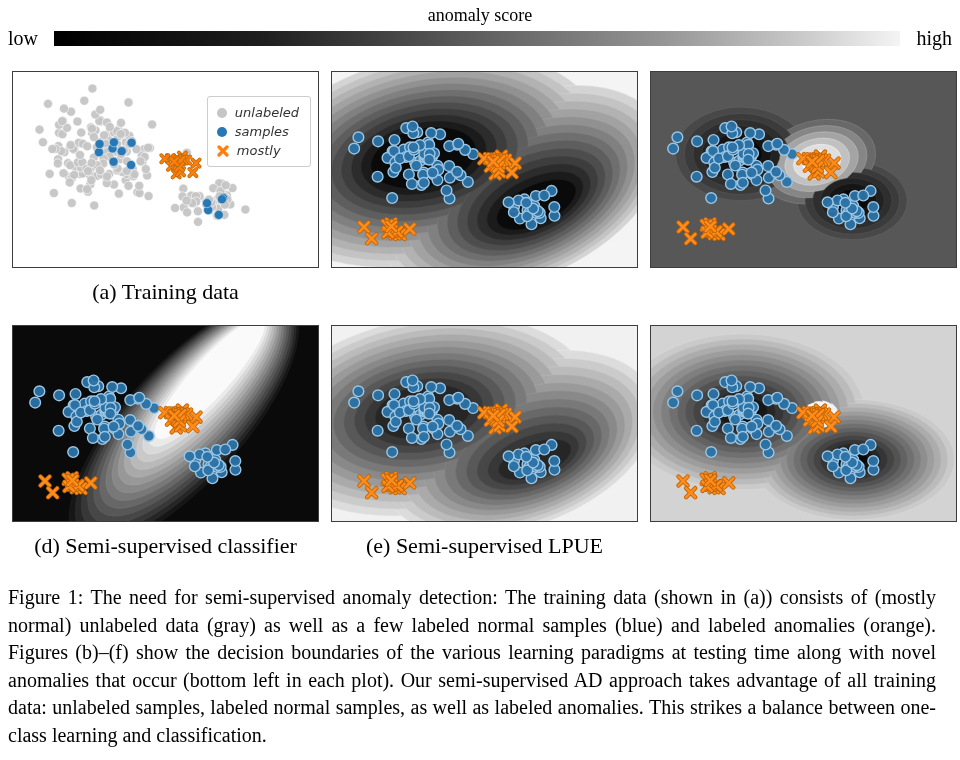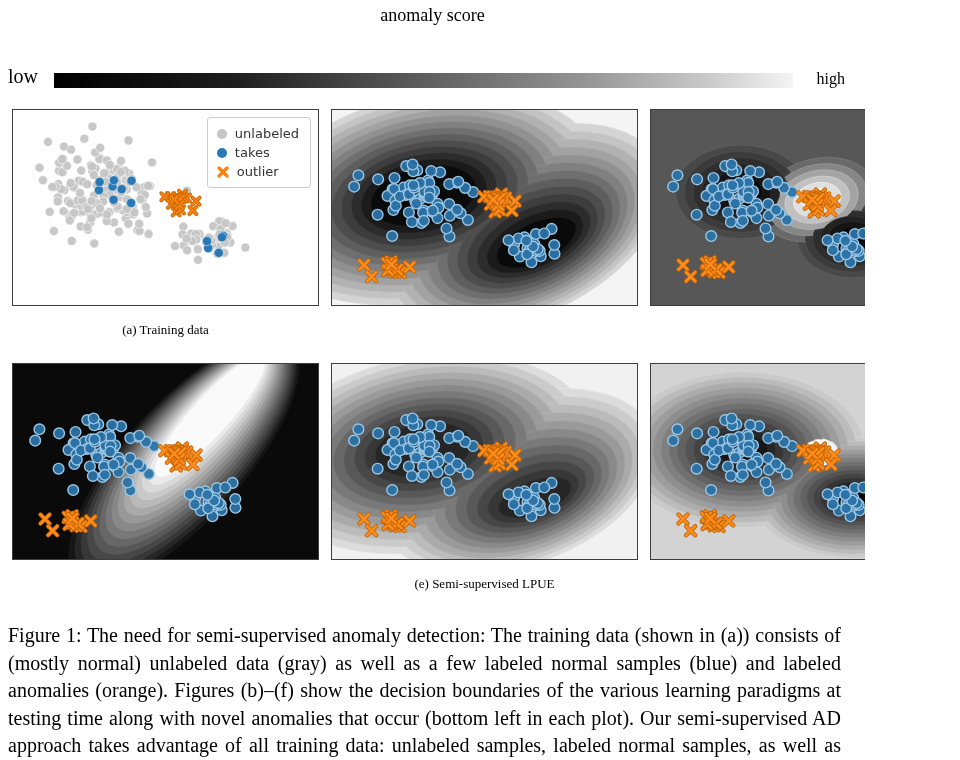--- a/index.html
+++ b/index.html
@@ -1,32 +1,32 @@
 <!DOCTYPE html>
 <html><head>
 <meta charset="utf-8">
 <style>
   html,body{margin:0;padding:0;background:#ffffff;}
-  .figure{width:865px;height:760px;background:#ffffff;font-family:"Liberation Serif",serif;color:#000;overflow:hidden;}
+  .figure{width:960px;height:760px;background:#ffffff;font-family:"Liberation Serif",serif;color:#000;overflow:hidden;}
   
   .cbar-block{padding-top:5px;}
   .cbar-title{text-align:center;font-size:18px;line-height:20px;}
-  .cbar-row{display:flex;align-items:flex-end;margin-top:2px;}
+  .cbar-row{display:flex;align-items:center;margin-top:2px;}
   .cbar-low{width:46px;text-align:left;padding-left:8px;font-size:20px;}
-  .cbar-high{width:52px;text-align:right;padding-right:20px;font-size:16px;margin-top:43px;}
+  .cbar-high{width:52px;text-align:right;padding-right:8px;font-size:20px;}
   .cbar-bar{flex:1;height:15px;}
   
   .rows{margin-left:12px;width:945px;}
   .prow{display:flex;gap:12px;margin-top:21px;}
   .cell{width:307px;}
   .plot{position:relative;width:307px;height:197px;border:1.5px solid #3d3d3d;box-sizing:border-box;background:#fff;}
   .plot svg{display:block;width:100%;height:100%;}
-  .subcaption{margin-top:12px;text-align:center;font-size:13px;line-height:24px;white-space:nowrap;}
+  .subcaption{margin-top:12px;text-align:center;font-size:22px;line-height:24px;white-space:nowrap;}
   
-  .legend{position:absolute;top:7px;right:7px;background:rgba(255,255,255,0.95);border:1px solid #cccccc;border-radius:3px;padding:6px 11px 6px 9px;font-family:"DejaVu Sans",sans-serif;font-size:13px;color:#333;}
+  .legend{position:absolute;top:24px;right:7px;background:rgba(255,255,255,0.95);border:1px solid #cccccc;border-radius:3px;padding:6px 11px 6px 9px;font-family:"DejaVu Sans",sans-serif;font-size:13px;color:#333;font-style:italic;}
   .legend-item{display:flex;align-items:center;gap:8px;line-height:19px;}
   .lg-dot{width:10px;height:10px;border-radius:50%;display:inline-block;}
   .lg-x{width:12px;height:12px;display:inline-block;}
   
   .fig-caption{margin:26px 24px 0 8px;font-size:20px;line-height:27.5px;text-align:justify;}
 </style>
 </head>
 <body>
 
 <div class="figure">
@@ -289,29 +289,29 @@
               <path d="M158.68296294903948 87.01991136425386L165.88296294903947 94.21991136425385M158.68296294903948 94.21991136425385L165.88296294903947 87.01991136425386" stroke="#c26a02" stroke-width="3.9000000000000004" stroke-linecap="round" fill="none"></path>
               <path d="M158.68296294903948 87.01991136425386L165.88296294903947 94.21991136425385M158.68296294903948 94.21991136425385L165.88296294903947 87.01991136425386" stroke="#ff7f0e" stroke-width="2.2" stroke-linecap="round" fill="none"></path>
             </svg>
           <div class="legend">
             <div class="legend-item">
               <span class="lg-dot" id="lg-dot-0" style="background: rgb(197, 197, 197);"></span>
               <span>unlabeled</span>
             </div>
             <div class="legend-item">
               <span class="lg-dot" id="lg-dot-1" style="background: rgb(40, 120, 181);"></span>
-              <span>takes</span>
+              <span>samples</span>
             </div>
             <div class="legend-item">
               <span class="lg-x" id="lg-x-2">
                   <svg width="12" height="12" viewBox="0 0 12 12">
                     <path d="M2 2L10 10M2 10L10 2" stroke="#ff7f0e" stroke-width="3.2" stroke-linecap="round"></path>
                   </svg>
                 </span>
-              <span>outlier</span>
+              <span>mostly</span>
             </div>
           </div>
         </div>
         <div class="subcaption">(a) Training data</div>
       </div>
       <div class="cell">
         <div class="plot">
             <svg viewBox="0 0 307 197" preserveAspectRatio="none">
               <rect x="0" y="0" width="307" height="197" fill="#f4f4f4"></rect>
               <ellipse cx="95.17" cy="88.65" rx="178.05999999999997" ry="104.41000000000001" fill="rgb(212,212,212)" stroke="rgb(228,228,228)" stroke-width="0.9" stroke-opacity="0.55" transform="rotate(-12 95.17 88.65)"></ellipse>
@@ -822,20 +822,21 @@
               <path d="M55.19461614198041 151.4352444214056L64.3946161419804 160.6352444214056M55.19461614198041 160.6352444214056L64.3946161419804 151.4352444214056" stroke="#bf6302" stroke-width="4.4" stroke-linecap="round" fill="none"></path>
               <path d="M55.19461614198041 151.4352444214056L64.3946161419804 160.6352444214056M55.19461614198041 160.6352444214056L64.3946161419804 151.4352444214056" stroke="#ff8b1a" stroke-width="2.7" stroke-linecap="round" fill="none"></path>
               <path d="M27.634999999999998 152.01500000000001L36.835 161.215M27.634999999999998 161.215L36.835 152.01500000000001" stroke="#bf6302" stroke-width="4.4" stroke-linecap="round" fill="none"></path>
               <path d="M27.634999999999998 152.01500000000001L36.835 161.215M27.634999999999998 161.215L36.835 152.01500000000001" stroke="#ff8b1a" stroke-width="2.7" stroke-linecap="round" fill="none"></path>
               <path d="M35.31 163.835L44.510000000000005 173.035M35.31 173.035L44.510000000000005 163.835" stroke="#bf6302" stroke-width="4.4" stroke-linecap="round" fill="none"></path>
               <path d="M35.31 163.835L44.510000000000005 173.035M35.31 173.035L44.510000000000005 163.835" stroke="#ff8b1a" stroke-width="2.7" stroke-linecap="round" fill="none"></path>
               <path d="M73.685 153.985L82.88499999999999 163.185M73.685 163.185L82.88499999999999 153.985" stroke="#bf6302" stroke-width="4.4" stroke-linecap="round" fill="none"></path>
               <path d="M73.685 153.985L82.88499999999999 163.185M73.685 163.185L82.88499999999999 153.985" stroke="#ff8b1a" stroke-width="2.7" stroke-linecap="round" fill="none"></path>
             </svg>
           </div>
+        <div class="subcaption">(d) Semi-supervised classifier</div>
       </div>
       <div class="cell">
         <div class="plot">
             <svg viewBox="0 0 307 197" preserveAspectRatio="none">
               <rect x="0" y="0" width="307" height="197" fill="#f1f1f1"></rect>
               <ellipse cx="95.17" cy="90.62" rx="168.85000000000002" ry="98.5" fill="rgb(220,220,220)" stroke="rgb(234,234,234)" stroke-width="0.9" stroke-opacity="0.55" transform="rotate(-10 95.17 90.62)"></ellipse>
               <ellipse cx="187.26999999999998" cy="118.19999999999999" rx="144.29" ry="84.71" fill="rgb(220,220,220)" stroke="rgb(234,234,234)" stroke-width="0.9" stroke-opacity="0.55" transform="rotate(-20 187.26999999999998 118.19999999999999)"></ellipse>
               <ellipse cx="94.89090909090909" cy="90.26181818181819" rx="157.96545454545458" ry="91.96318181818181" fill="rgb(203,203,203)" stroke="rgb(217,217,217)" stroke-width="0.9" stroke-opacity="0.55" transform="rotate(-10 94.89090909090909 90.26181818181819)"></ellipse>
               <ellipse cx="188.805" cy="119.72227272727271" rx="134.66136363636363" ry="78.53136363636364" fill="rgb(203,203,203)" stroke="rgb(217,217,217)" stroke-width="0.9" stroke-opacity="0.55" transform="rotate(-20 188.805 119.72227272727271)"></ellipse>
               <ellipse cx="94.61181818181818" cy="89.90363636363637" rx="147.0809090909091" ry="85.42636363636365" fill="rgb(187,187,187)" stroke="rgb(201,201,201)" stroke-width="0.9" stroke-opacity="0.55" transform="rotate(-10 94.61181818181818 89.90363636363637)"></ellipse>

